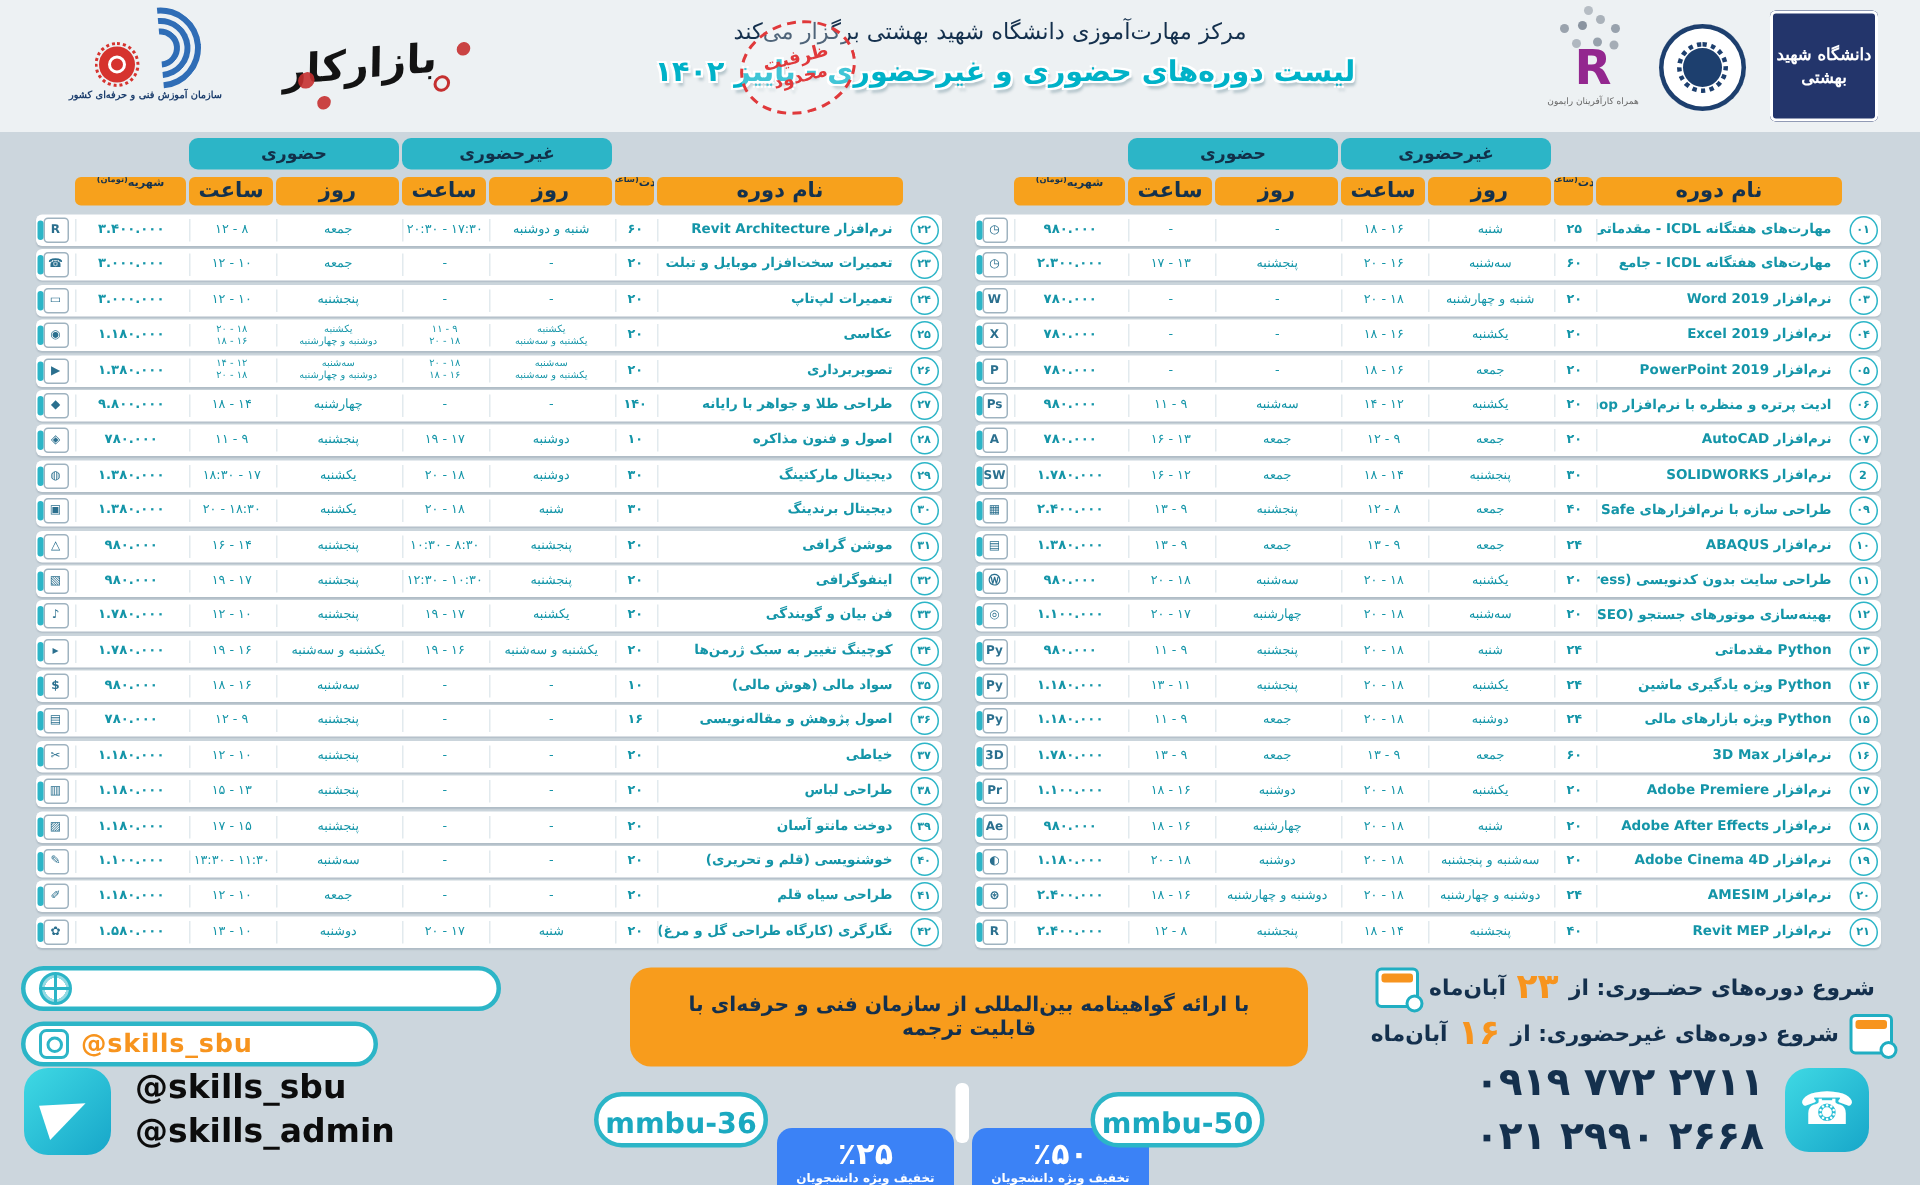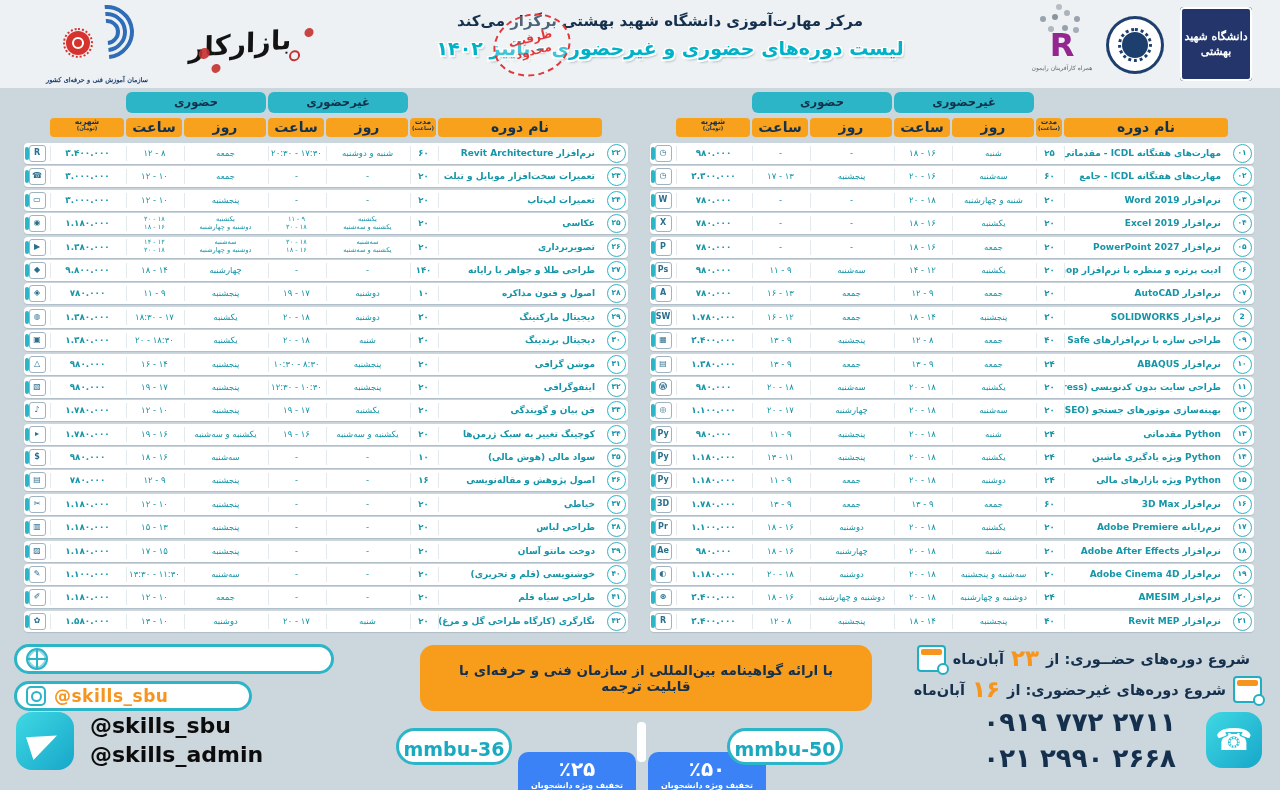--- a/index.html
+++ b/index.html
@@ -2,37 +2,37 @@
 <html lang="fa"><head>
 <meta charset="utf-8">
 <style>
   html,body{margin:0;padding:0}
   body{width:1280px;height:790px;overflow:hidden;background:#ccd6dd;font-family:"DejaVu Sans",sans-serif}
   .canvas{position:relative;width:1280px;height:790px;background:#ccd6dd}
   .topband{position:absolute;left:0;top:0;width:1280px;height:88px;background:#edf1f3}
 
   
   .org-line{position:absolute;top:12px;left:400px;width:520px;text-align:center;direction:rtl;
-            font-size:15px;font-weight:bold;color:#14304d}
+            font-size:15px;font-weight:normal;color:#14304d}
   .list-title{position:absolute;top:37px;left:390px;width:560px;text-align:center;direction:rtl;
             font-size:19px;font-weight:bold;color:#00b2c8;
             text-shadow:1.5px 1.5px 0 #fff,-1.5px -1.5px 0 #fff,1.5px -1.5px 0 #fff,-1.5px 1.5px 0 #fff,2px 3px 2px rgba(0,60,80,.25)}
   .stamp{position:absolute;left:493px;top:14px;width:74px;height:58px;transform:rotate(-14deg);
          border:2.5px dashed #e0393b;border-radius:50%;display:flex;flex-direction:column;align-items:center;
          justify-content:center;color:#e0393b;font-weight:bold;font-size:12px;line-height:1.05;direction:rtl;background:rgba(255,255,255,.25)}
 
   .tvto{position:absolute;left:36px;top:5px;width:122px;text-align:center}
   .tvto-mark{position:relative;width:74px;height:50px;margin:0 auto}
   .arc{position:absolute;border:4px solid #2f6db6;border-radius:50%;border-left-color:transparent;border-bottom-color:transparent;transform:rotate(40deg)}
   .a1{width:46px;height:46px;right:0;top:0}
   .a2{width:32px;height:32px;right:7px;top:7px}
   .a3{width:18px;height:18px;right:14px;top:14px}
   .gear{position:absolute;left:6px;bottom:0;width:24px;height:24px;background:#d6332e;border-radius:50%;outline:2px dotted #d6332e;outline-offset:1px}
   .gear::after{content:"";position:absolute;inset:6px;border:2px solid #fff;border-radius:50%}
-  .tvto-cap{margin-top:21px;font-size:6.5px;font-weight:bold;color:#1d3f6e;direction:rtl;font-family:"DejaVu Serif",serif}
+  .tvto-cap{margin-top:4px;font-size:6.5px;font-weight:bold;color:#1d3f6e;direction:rtl;font-family:"DejaVu Serif",serif}
   .bzk{position:absolute;left:170px;top:18px;width:140px;height:56px;color:#131313;font-weight:bold;font-size:27px;
        transform:skewX(-6deg) rotate(-5deg);direction:rtl;text-align:center;line-height:52px}
   .bzk::after{content:"";position:absolute;width:7px;height:7px;border:2px solid #c53030;border-radius:50%;right:10px;bottom:8px;
        box-shadow:14px -22px 0 -1px rgba(197,48,48,.9),-78px 6px 0 -1px rgba(197,48,48,.9),-90px -10px 0 0 rgba(197,48,48,.9)}
   .raymon{position:absolute;left:1022px;top:12px;width:80px;text-align:center}
   .dots{position:relative;display:block;width:6px;height:6px;margin:4px auto 0 18px;border-radius:50%;background:#9aa3ad;
         box-shadow:12px -2px 0 #8a94a0,24px -6px 0 #aab2ba,34px 0 0 #98a2ad,8px 10px 0 #b0b8c0,22px 9px 0 #97a1ac,33px 11px 0 #a5adb6,16px -12px 0 #b6bdc4}
   .r-letter{display:block;color:#93278f;font-size:32px;font-weight:bold;line-height:30px;margin-top:8px}
   .raymon-cap{display:block;margin-top:4px;font-size:6px;color:#666;direction:rtl}
   .seal{position:absolute;left:1106px;top:16px;width:58px;height:58px;border-radius:50%;background:#1d3f6e;
@@ -46,21 +46,21 @@
   .course-table{position:absolute;top:92px;width:604px;direction:rtl}
   .tbl-left{left:24px}.tbl-right{left:650px}
   .grid{display:grid;grid-template-columns:24px 164px 26px 82px 56px 82px 56px 74px 22px;column-gap:2px}
   .thead{height:21px;margin-bottom:5px}
   .gbar{background:#2cb5c7;border-radius:6px;color:#123049;font-weight:bold;font-size:11.5px;text-align:center;line-height:21px}
   .g-on{grid-column:4/6}.g-in{grid-column:6/8}
   .pills{height:19px;margin-bottom:6px}
   .pill{background:#f7a11c;border-radius:4px;color:#15324d;font-weight:bold;font-size:14px;text-align:center;line-height:19px;overflow:hidden}
   .pill-name{grid-column:2}.pill-dur{grid-column:3}.pill-od{grid-column:4}.pill-ot{grid-column:5}
   .pill-pd{grid-column:6}.pill-pt{grid-column:7}.pill-fee{grid-column:8}
-  .pill.stack{display:flex;flex-direction:column;line-height:1.05;font-size:7.5px}
+  .pill.stack{display:flex;flex-direction:row;justify-content:center;line-height:1.05;font-size:7.5px}
   .pill .unit{font-size:5.5px;font-weight:bold}
   .row{height:21px;margin-bottom:2.4px;background:#fff;border-radius:4px;align-items:center;position:relative;
        box-shadow:0 1px 1px rgba(20,50,70,.15)}
   .row::after{content:"";position:absolute;left:1px;top:4px;bottom:4px;width:4px;border-radius:2px;background:#2cb5c7}
   .c{display:block;height:15px;line-height:15px;font-size:8.5px;color:#1495a8;text-align:center;overflow:hidden;white-space:nowrap;border-left:1px solid #e2eaee}
   .c.ico,.c.badge{border-left:none}
   .c.name{font-weight:bold;font-size:9px;text-align:right;padding-right:7px}
   .c.dur,.c.fee{font-weight:bold}
   .c.fee{font-size:8.8px}
   .c.badge{width:17px;height:17px;border:1.8px solid #2cb5c7;border-radius:50%;background:#fff;color:#1495a8;
@@ -95,21 +95,21 @@
   .code-pill{position:absolute;top:728px;width:116px;height:37px;background:#fff;border:3.5px solid #2cb5c7;border-radius:20px;
              color:#1ba9c0;font-weight:bold;font-size:19px;text-align:center;line-height:37px;direction:ltr;box-sizing:border-box}
   .code25{left:396px}.code50{left:727px}
   .date-line{position:absolute;direction:rtl;display:flex;align-items:center;gap:7px;color:#14304d;font-weight:bold;font-size:14.5px}
   .d1{left:878px;top:645px;width:372px}
   .d2{left:866px;top:676px;width:396px}
   .day-num{color:#f7941e;font-size:23px;font-weight:bold;transform:translateY(-1px)}
   .cal{width:25px;height:23px;border:2px solid #20aec2;border-radius:4px;background:#fff;position:relative;flex:0 0 auto}
   .cal::before{content:"";position:absolute;left:2px;right:2px;top:2px;height:6px;background:#f7941e;border-radius:2px}
   .cal::after{content:"";position:absolute;width:8px;height:8px;border:2px solid #20aec2;border-radius:50%;right:-5px;bottom:-5px;background:#fff}
-  .phone-row{position:absolute;left:948px;top:704px;display:flex;align-items:center;gap:30px}
+  .phone-row{position:absolute;left:948px;top:704px;display:flex;align-items:center;gap:14px}
   .phone-nums{direction:ltr;text-align:right;color:#14304d;font-weight:bold;font-size:26px;line-height:1.4;letter-spacing:2px;width:228px}
   .ph-icon{width:56px;height:56px;border-radius:16px;background:linear-gradient(135deg,#3fd9e4,#17a6c9);color:#fff;
            font-size:30px;text-align:center;line-height:56px}
 </style>
 </head>
 <body>
 
 <div class="canvas">
   <div class="topband"></div>
 
@@ -464,21 +464,21 @@
       <span class="c dur">۲۰</span>
       <span class="c od">یکشنبه</span>
       <span class="c ot">۱۶ - ۱۸</span>
       <span class="c pd">-</span>
       <span class="c pt">-</span>
       <span class="c fee">۷۸۰.۰۰۰</span>
       <span class="c ico">X</span>
     </div>
         <div class="row grid">
       <span class="c badge">۰۵</span>
-      <span class="c name">نرم‌افزار PowerPoint 2027</span>
+      <span class="c name">نرم‌افزار PowerPoint 2019</span>
       <span class="c dur">۲۰</span>
       <span class="c od">جمعه</span>
       <span class="c ot">۱۶ - ۱۸</span>
       <span class="c pd">-</span>
       <span class="c pt">-</span>
       <span class="c fee">۷۸۰.۰۰۰</span>
       <span class="c ico">P</span>
     </div>
         <div class="row grid">
       <span class="c badge">۰۶</span>
@@ -596,21 +596,21 @@
       <span class="c dur">۶۰</span>
       <span class="c od">جمعه</span>
       <span class="c ot">۹ - ۱۳</span>
       <span class="c pd">جمعه</span>
       <span class="c pt">۹ - ۱۳</span>
       <span class="c fee">۱.۷۸۰.۰۰۰</span>
       <span class="c ico">3D</span>
     </div>
         <div class="row grid">
       <span class="c badge">۱۷</span>
-      <span class="c name">نرم‌رایانه Adobe Premiere</span>
+      <span class="c name">نرم‌افزار Adobe Premiere</span>
       <span class="c dur">۲۰</span>
       <span class="c od">یکشنبه</span>
       <span class="c ot">۱۸ - ۲۰</span>
       <span class="c pd">دوشنبه</span>
       <span class="c pt">۱۶ - ۱۸</span>
       <span class="c fee">۱.۱۰۰.۰۰۰</span>
       <span class="c ico">Pr</span>
     </div>
         <div class="row grid">
       <span class="c badge">۱۸</span>

